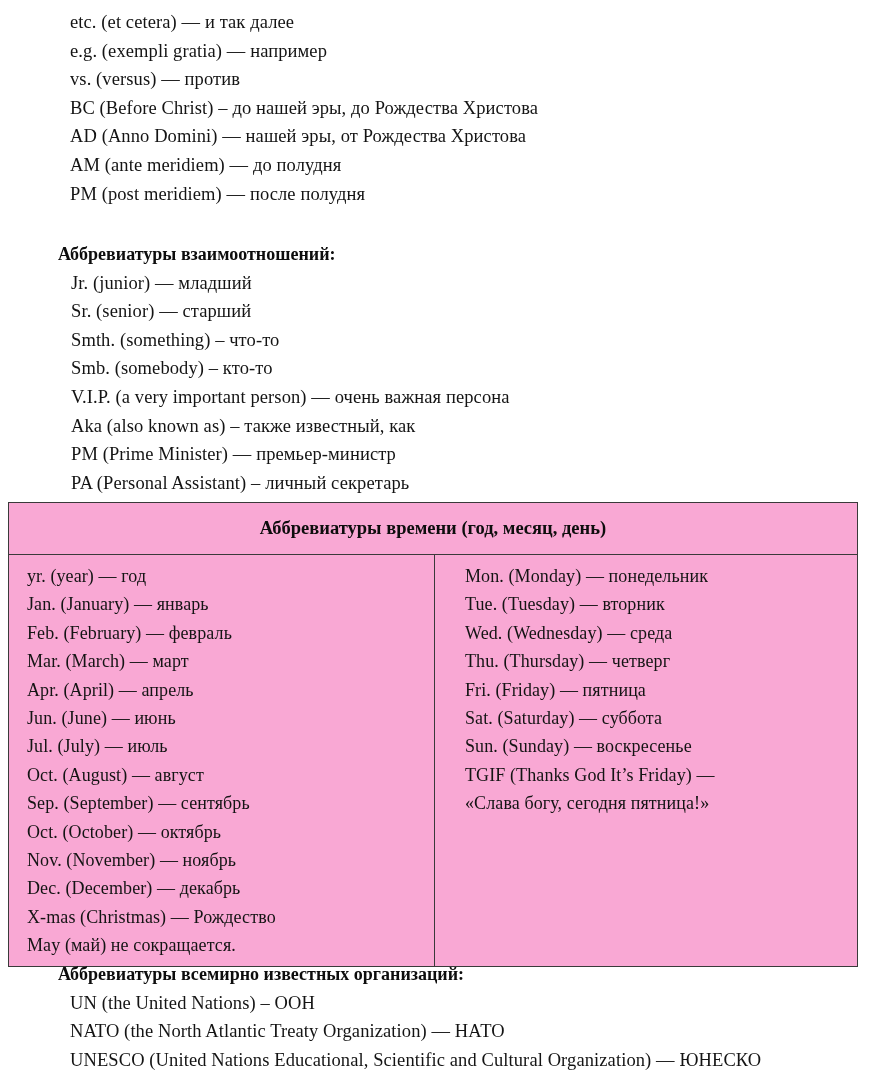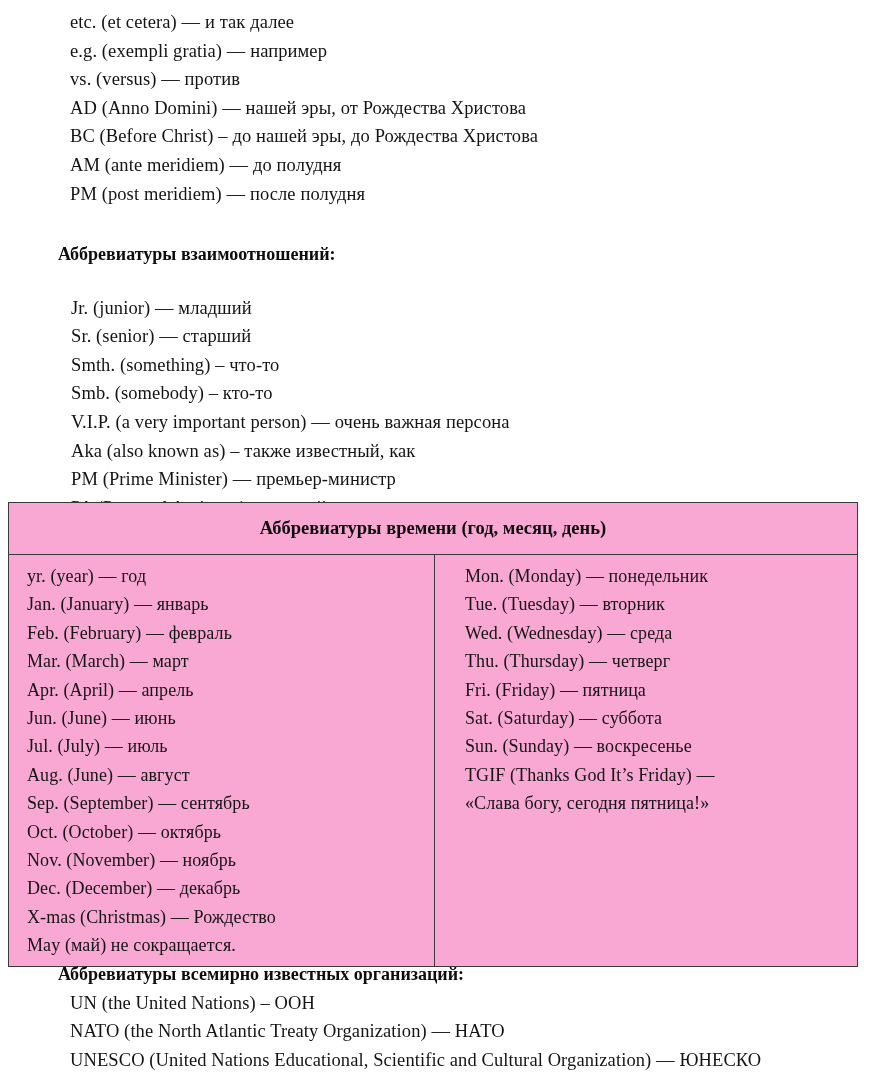--- a/index.html
+++ b/index.html
@@ -54,21 +54,20 @@
   }
 
   
   #relations-block {
     position: absolute;
     left: 58px;
     top: 240px;
   }
   #relations-block .entry-list {
     padding-left: 13px;
-    margin-top: 25px;
   }
 
   
   #time-table {
     position: absolute;
     left: 8px;
     top: 502px;
     width: 850px;
     border: 1.6px solid #3a3a3a;
     border-collapse: collapse;
@@ -127,22 +126,22 @@
 </head>
 <body>
 
 <div class="page">
 
   <div id="latin-block">
     <ul class="entry-list">
       <li class="entry">etc. (et cetera) — и так далее</li>
       <li class="entry">e.g. (exempli gratia) — например</li>
       <li class="entry">vs. (versus) — против</li>
+      <li class="entry">BC (Before Christ) – до нашей эры, до Рождества Христова</li>
       <li class="entry">AD (Anno Domini) — нашей эры, от Рождества Христова</li>
-      <li class="entry">BC (Before Christ) – до нашей эры, до Рождества Христова</li>
       <li class="entry">AM (ante meridiem) — до полудня</li>
       <li class="entry">PM (post meridiem) — после полудня</li>
     </ul>
   </div>
 
   <div id="relations-block">
     <div class="section-heading">Аббревиатуры взаимоотношений:</div>
     <ul class="entry-list">
       <li class="entry">Jr. (junior) — младший</li>
       <li class="entry">Sr. (senior) — старший</li>
@@ -162,21 +161,21 @@
     <div class="tbl-body">
 
       <div class="col-left">
         <div class="entry">yr. (year) — год</div>
         <div class="entry">Jan. (January) — январь</div>
         <div class="entry">Feb. (February) — февраль</div>
         <div class="entry">Mar. (March) — март</div>
         <div class="entry">Apr. (April) — апрель</div>
         <div class="entry">Jun. (June) — июнь</div>
         <div class="entry">Jul. (July) — июль</div>
-        <div class="entry">Aug. (June) — август</div>
+        <div class="entry">Oct. (August) — август</div>
         <div class="entry">Sep. (September) — сентябрь</div>
         <div class="entry">Oct. (October) — октябрь</div>
         <div class="entry">Nov. (November) — ноябрь</div>
         <div class="entry">Dec. (December) — декабрь</div>
         <div class="entry">X-mas (Christmas) — Рождество</div>
         <div class="entry">May (май) не сокращается.</div>
       </div>
 
       <div class="col-right">
         <div class="entry">Mon. (Monday) — понедельник</div>

